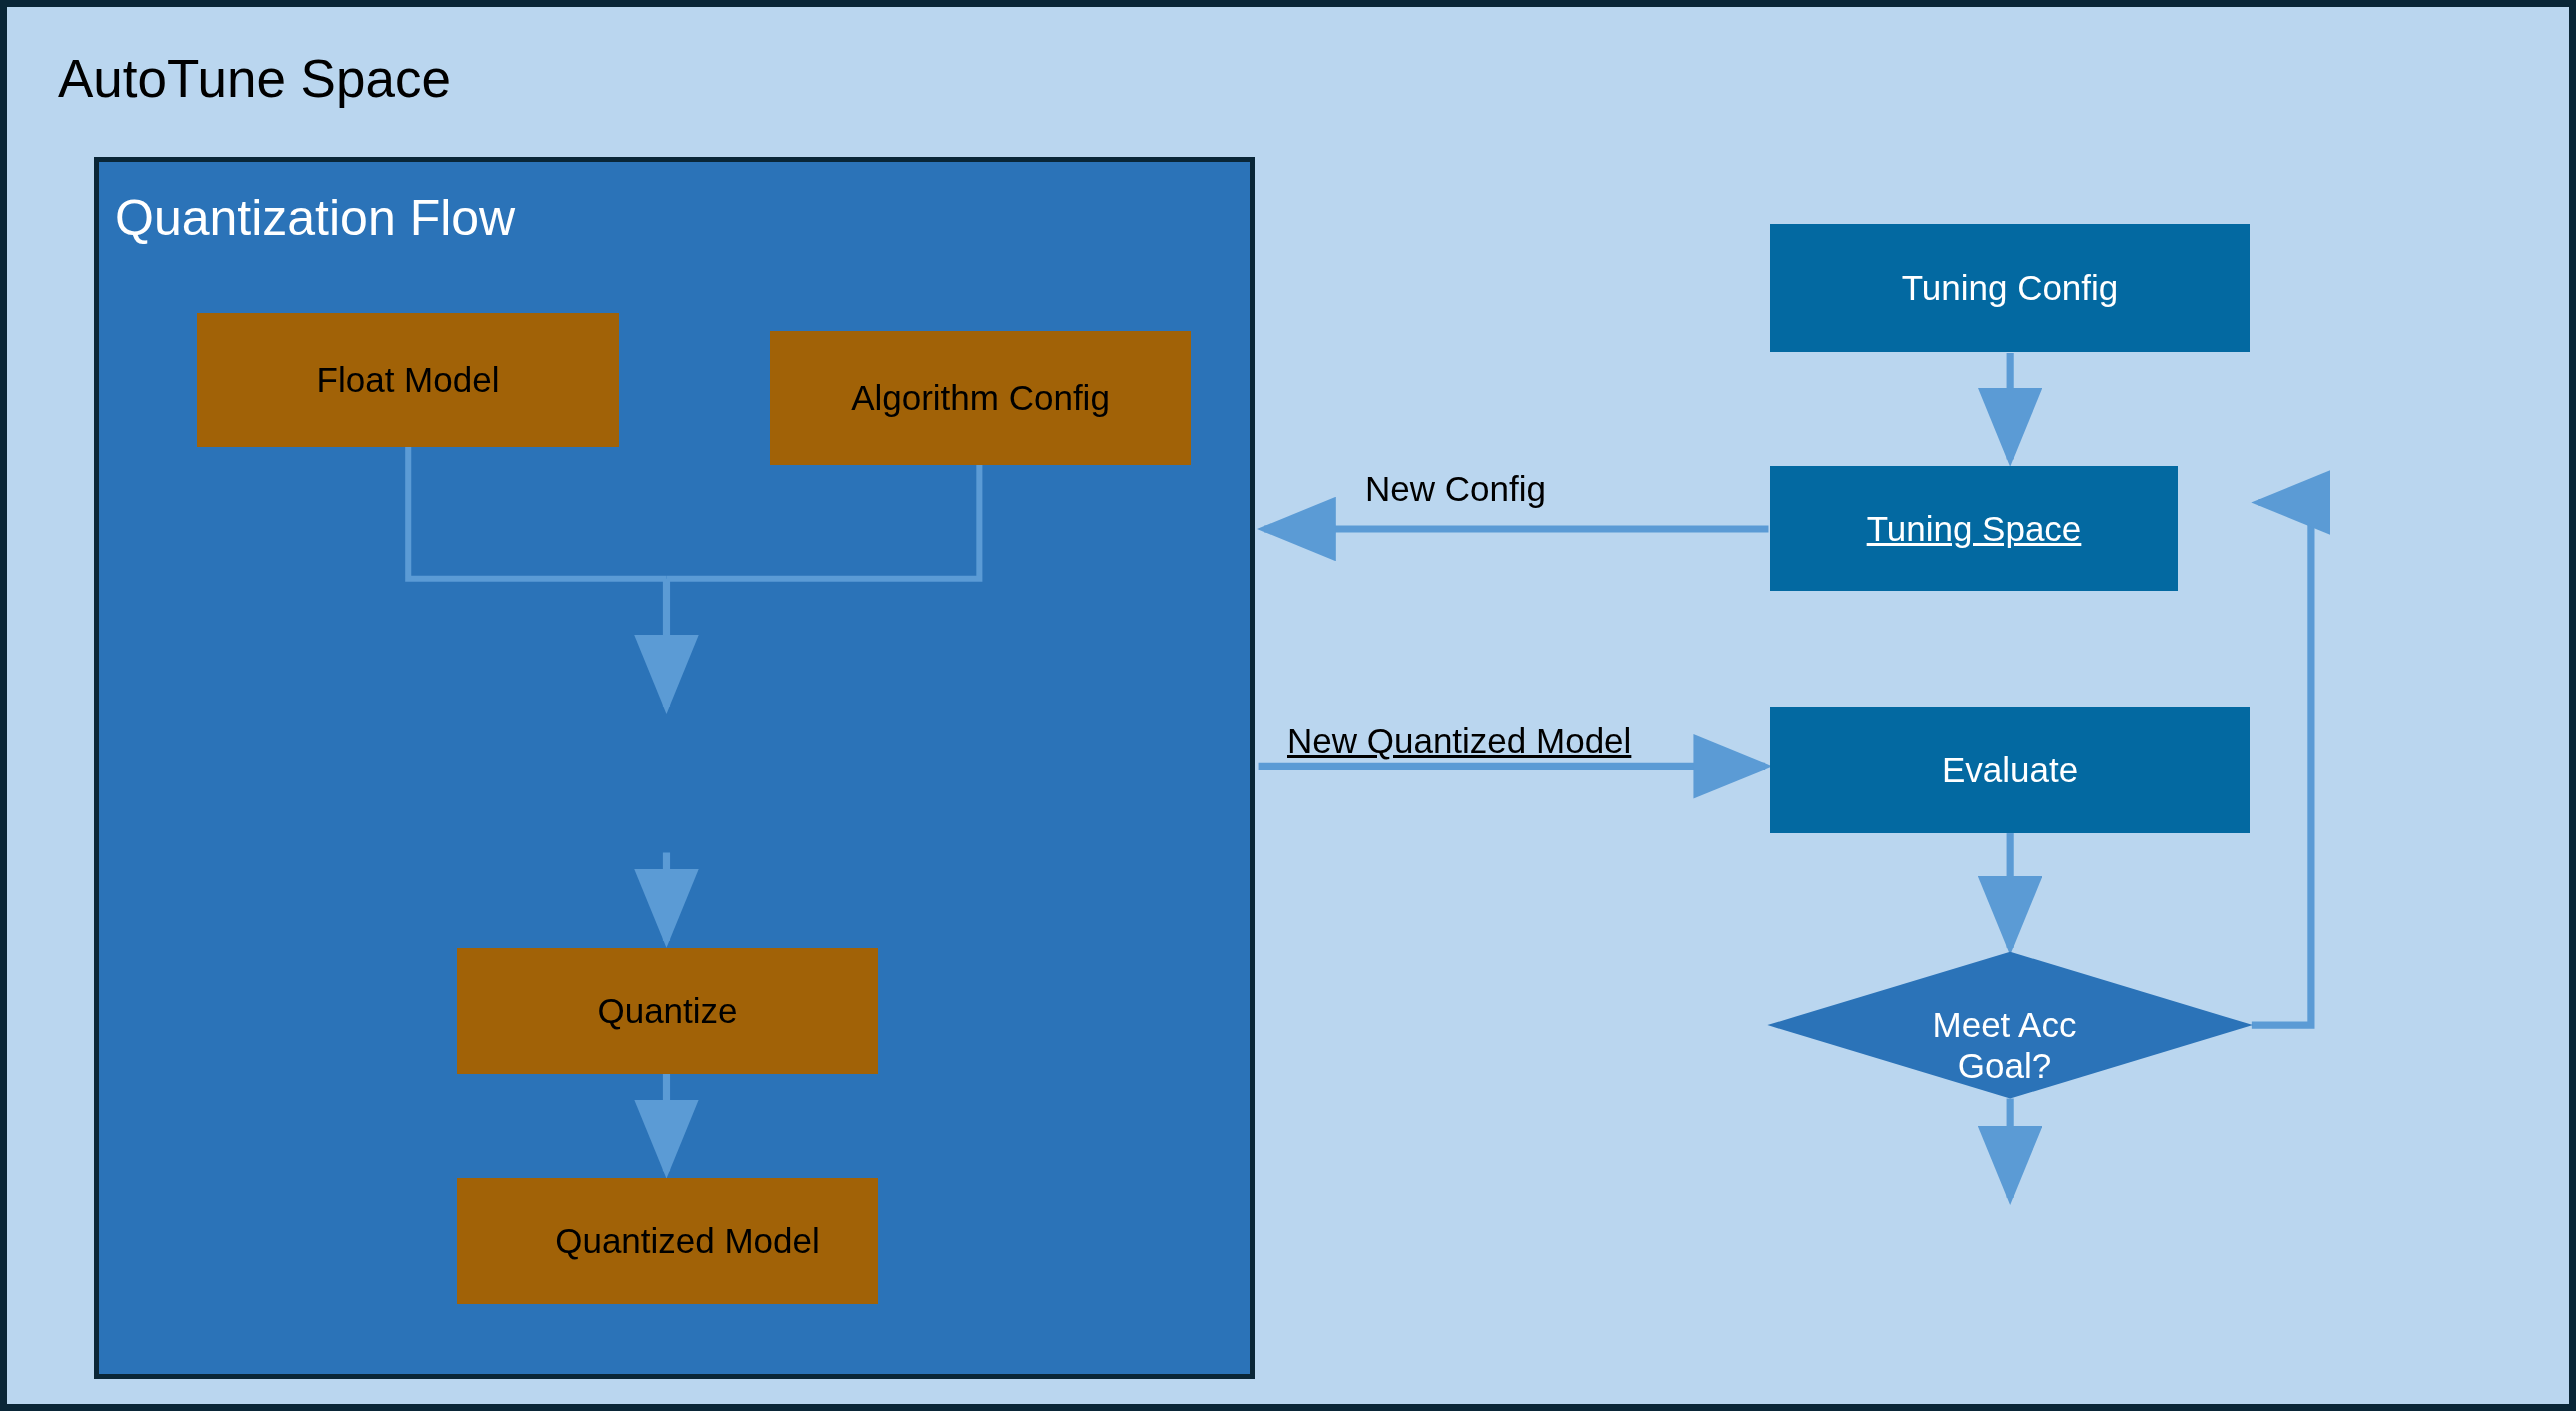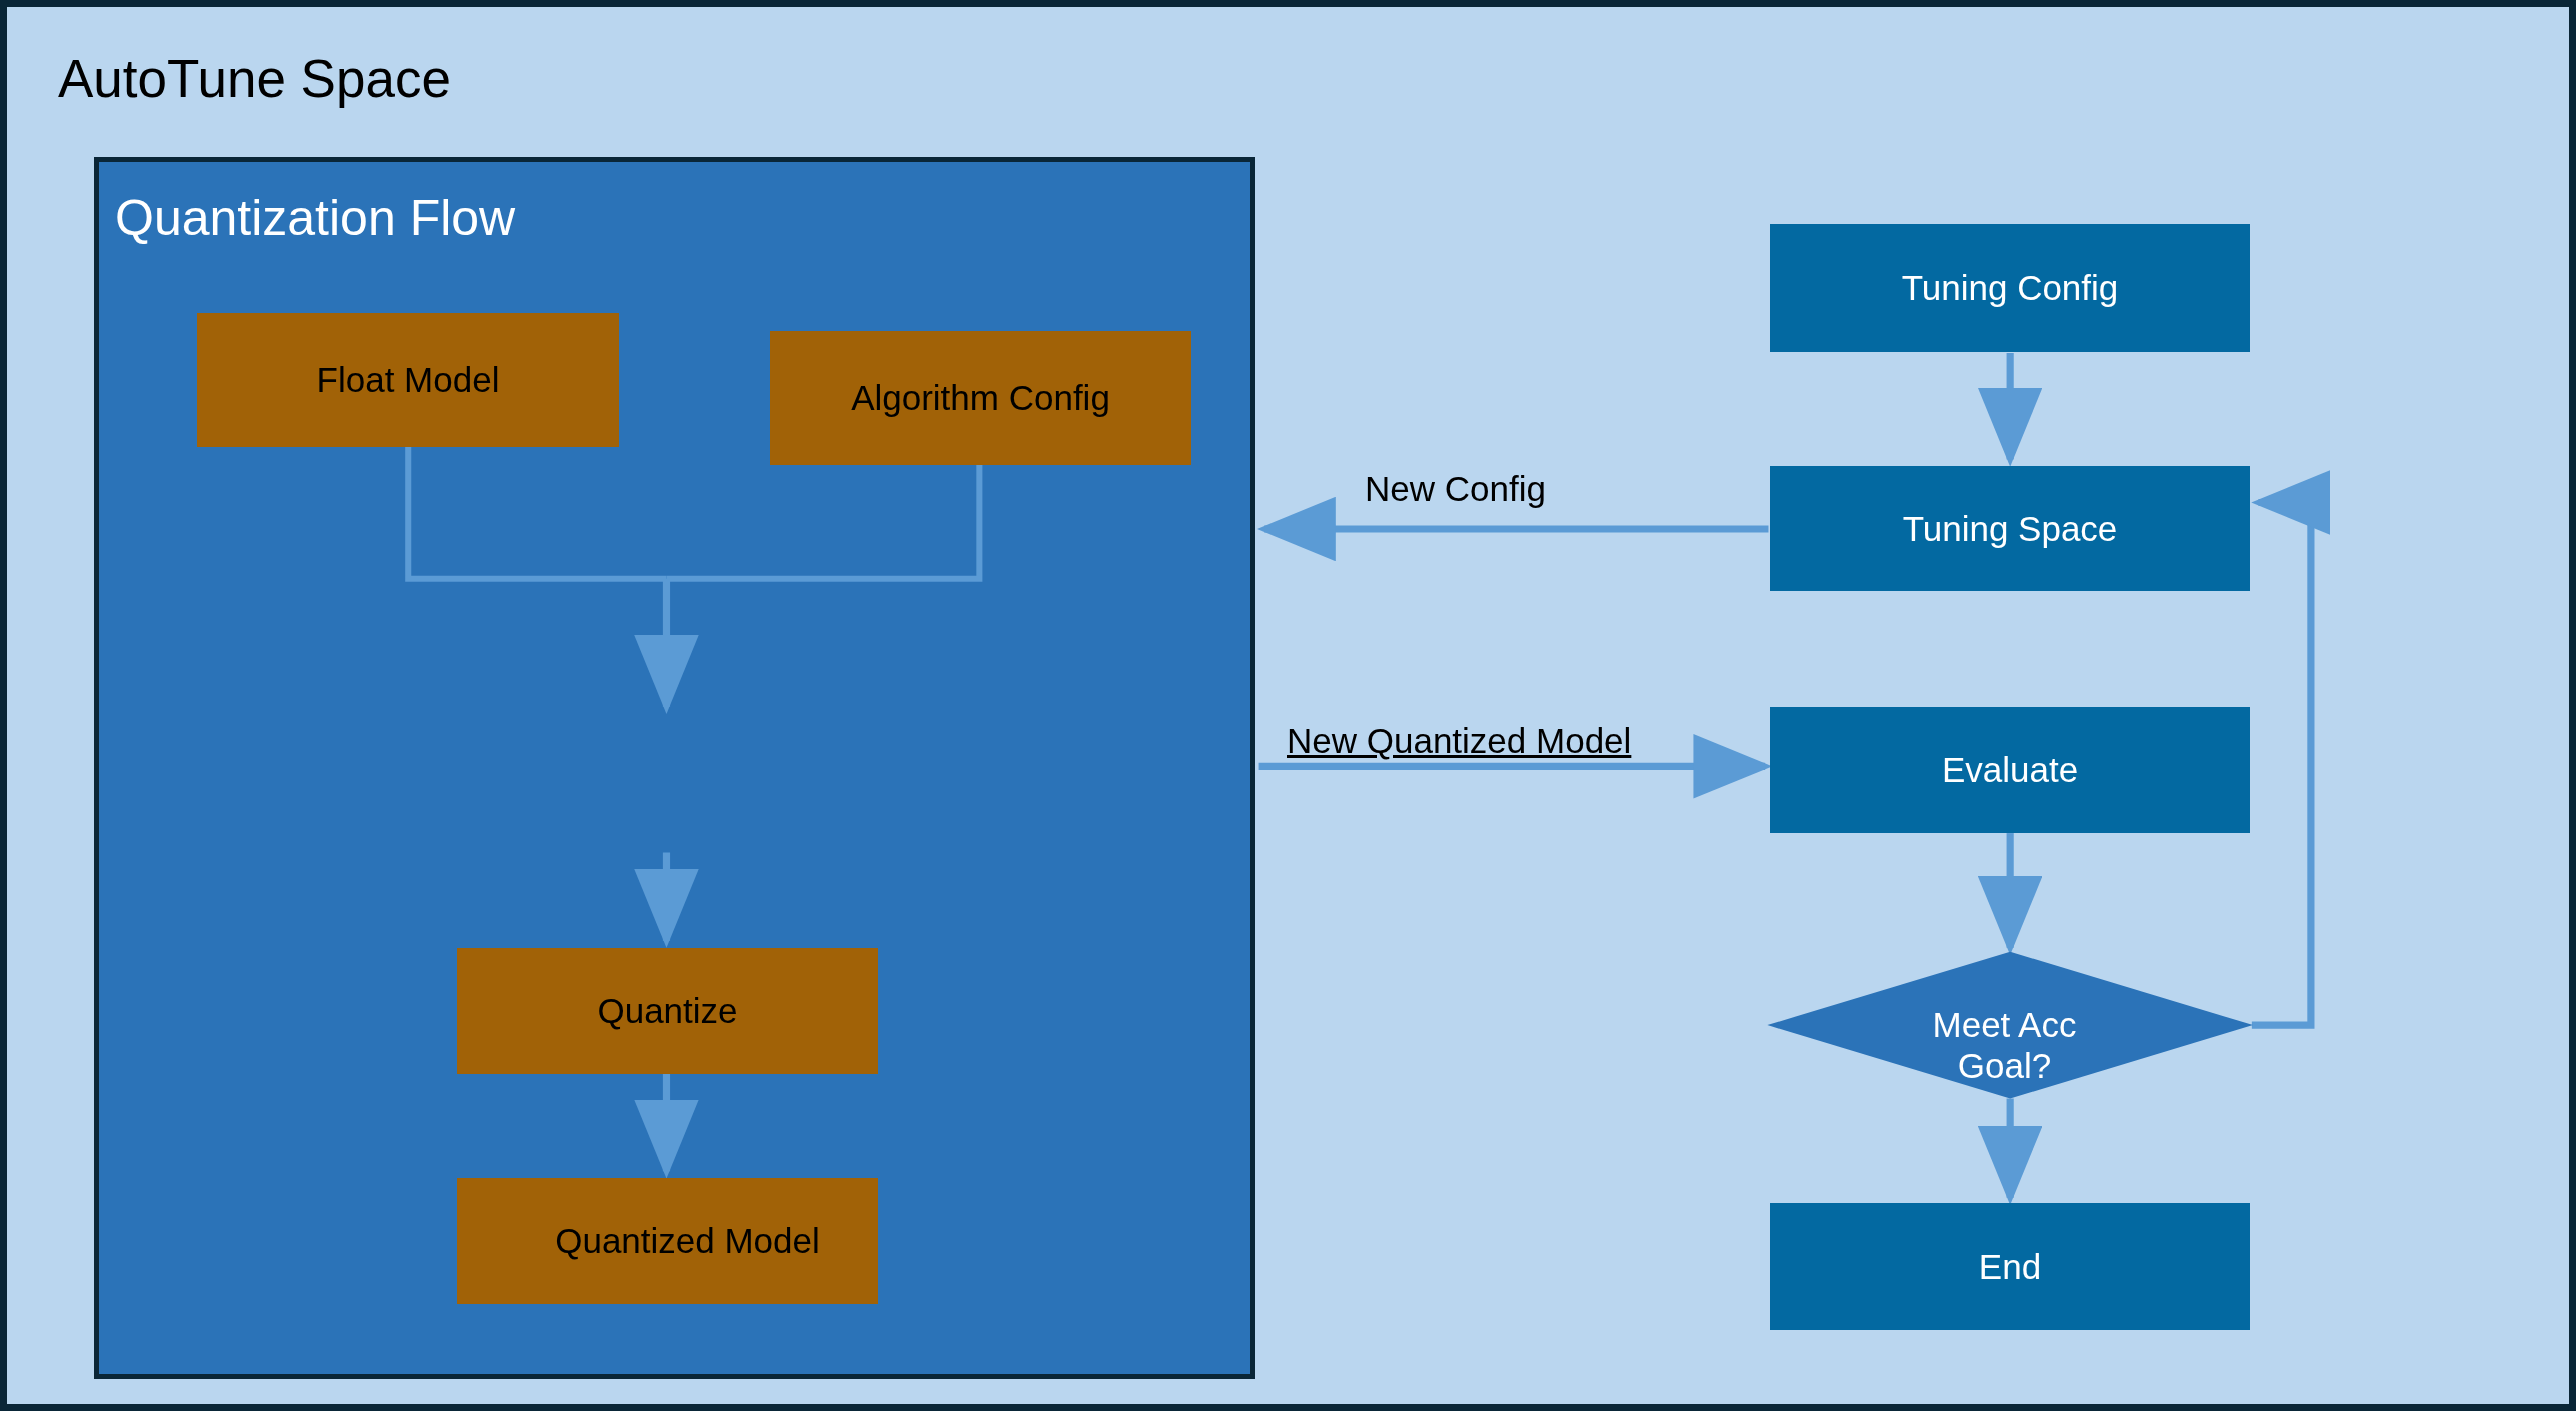--- a/index.html
+++ b/index.html
@@ -144,25 +144,24 @@
 
   <div class="abs node-light" style="left:763px;top:324px;width:421px;height:134px;">Algorithm Config</div>
 
 
   <div class="abs node-light" style="left:450px;top:941px;width:421px;height:126px;">Quantize</div>
 
   <div class="abs node-light" style="left:450px;top:1171px;width:421px;height:126px;padding-left:40px;">Quantized Model</div>
 
   <div class="abs node-dark" style="left:1763px;top:217px;width:480px;height:128px;">Tuning Config</div>
 
-  <div class="abs node-dark" style="left:1763px;top:459px;width:480px;height:125px;">Tuning Space</div>
+  <div class="abs node-dark" style="left:1763px;top:459px;width:408px;height:125px;text-decoration:underline;">Tuning Space</div>
 
   <div class="abs node-dark" style="left:1763px;top:700px;width:480px;height:126px;">Evaluate</div>
 
-  <div class="abs node-dark" style="left:1763px;top:1196px;width:480px;height:127px;">End</div>
 
   <div class="abs" id="diamond-label">
     <div>Meet Acc</div>
     <div>Goal?</div>
   </div>
 
   <div class="abs edge-label" style="left:1358px;top:462px;">New Config</div>
 
   <div class="abs edge-label" style="left:1280px;top:714px;text-decoration:underline;">New Quantized Model</div>
 

